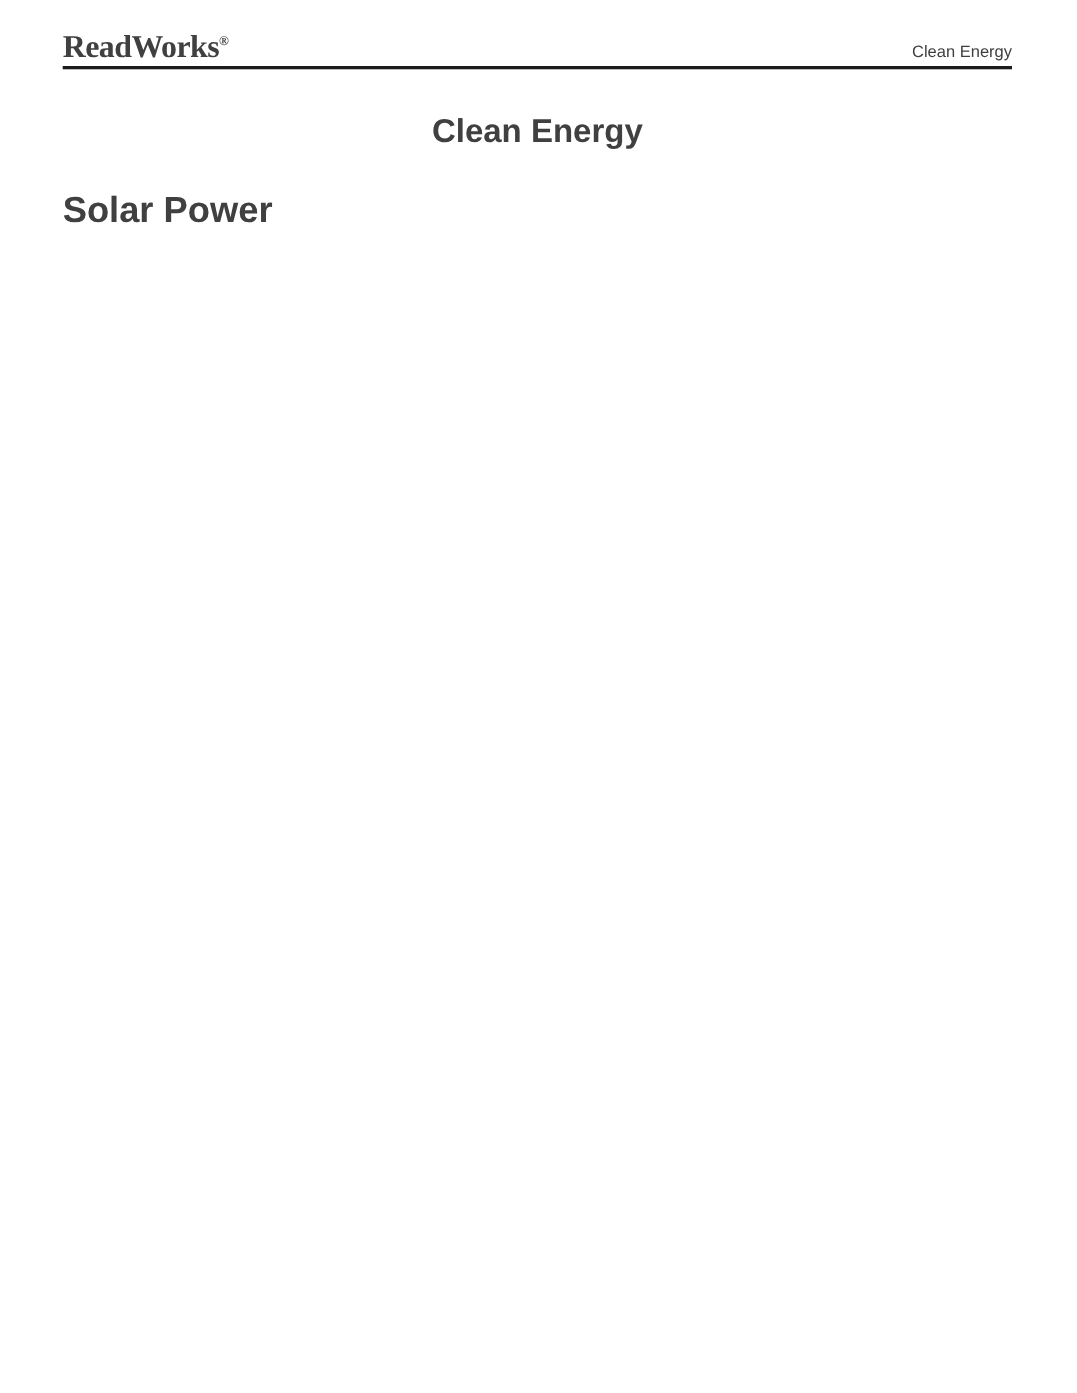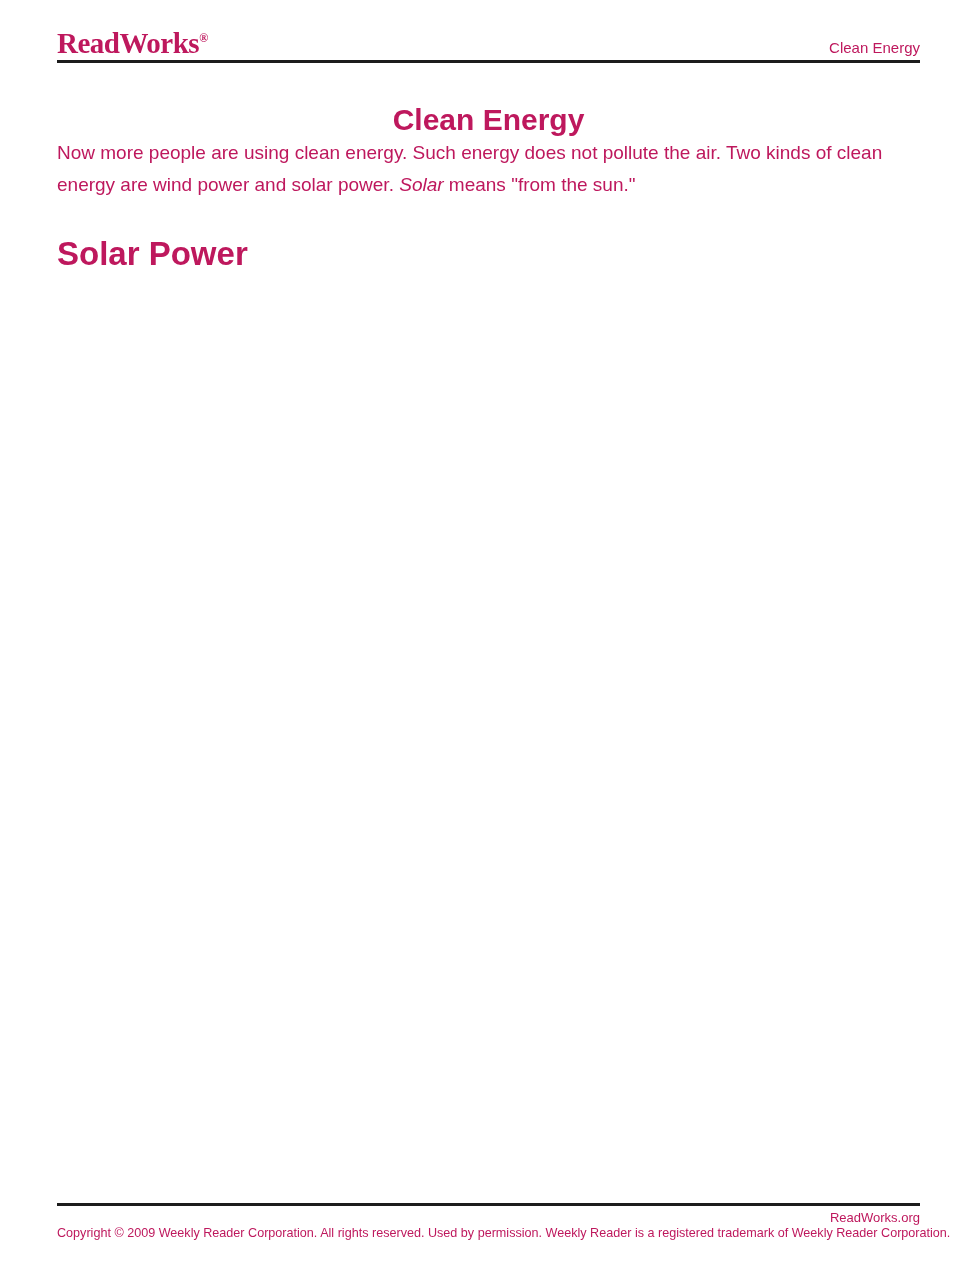--- a/index.html
+++ b/index.html
@@ -5,21 +5,21 @@
   html, body {
     margin: 0;
     padding: 0;
     background: #ffffff;
   }
   .page {
     position: relative;
     width: 979px;
     height: 1266px;
     background: #ffffff;
-    color: #be185d;
+    color: #404040;
     font-family: "Liberation Sans", sans-serif;
     overflow: hidden;
     box-sizing: border-box;
   }
   .content {
     padding: 0 59px 0 57px;
   }
   
   .header {
     display: flex;
@@ -103,24 +103,19 @@
     <div class="header">
       <div class="logo"><span>ReadWorks</span><span class="reg">®</span></div>
       <div class="header-right">Clean Energy</div>
     </div>
 
     <div class="doc-title">Clean Energy</div>
 
 
 
     <div class="body-text">
-      <p><span>Now more people are using clean energy. Such energy does not pollute the air. Two kinds of clean energy are wind power and solar power. </span><span class="italic">Solar</span><span> means "from the sun."</span></p>
     </div>
 
     <h2 class="section-heading solar">Solar Power</h2>
 
   </div>
 
-  <div class="footer">
-    <div class="site">ReadWorks.org</div>
-    <div class="copyright">Copyright © 2009 Weekly Reader Corporation. All rights reserved. Used by permission. Weekly Reader is a registered trademark of Weekly Reader Corporation.</div>
-  </div>
 </div>
 
 </body></html>

